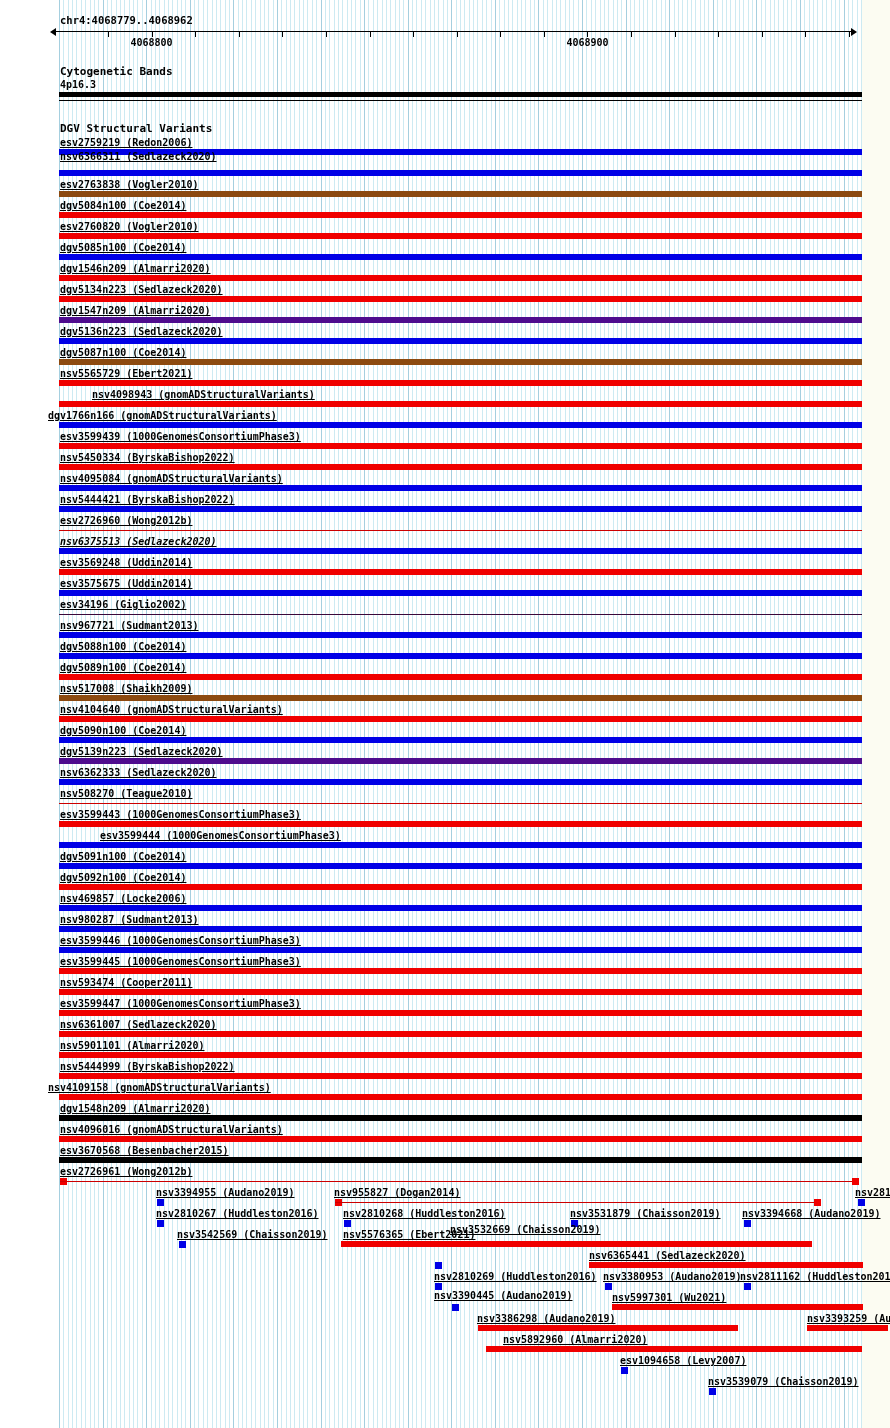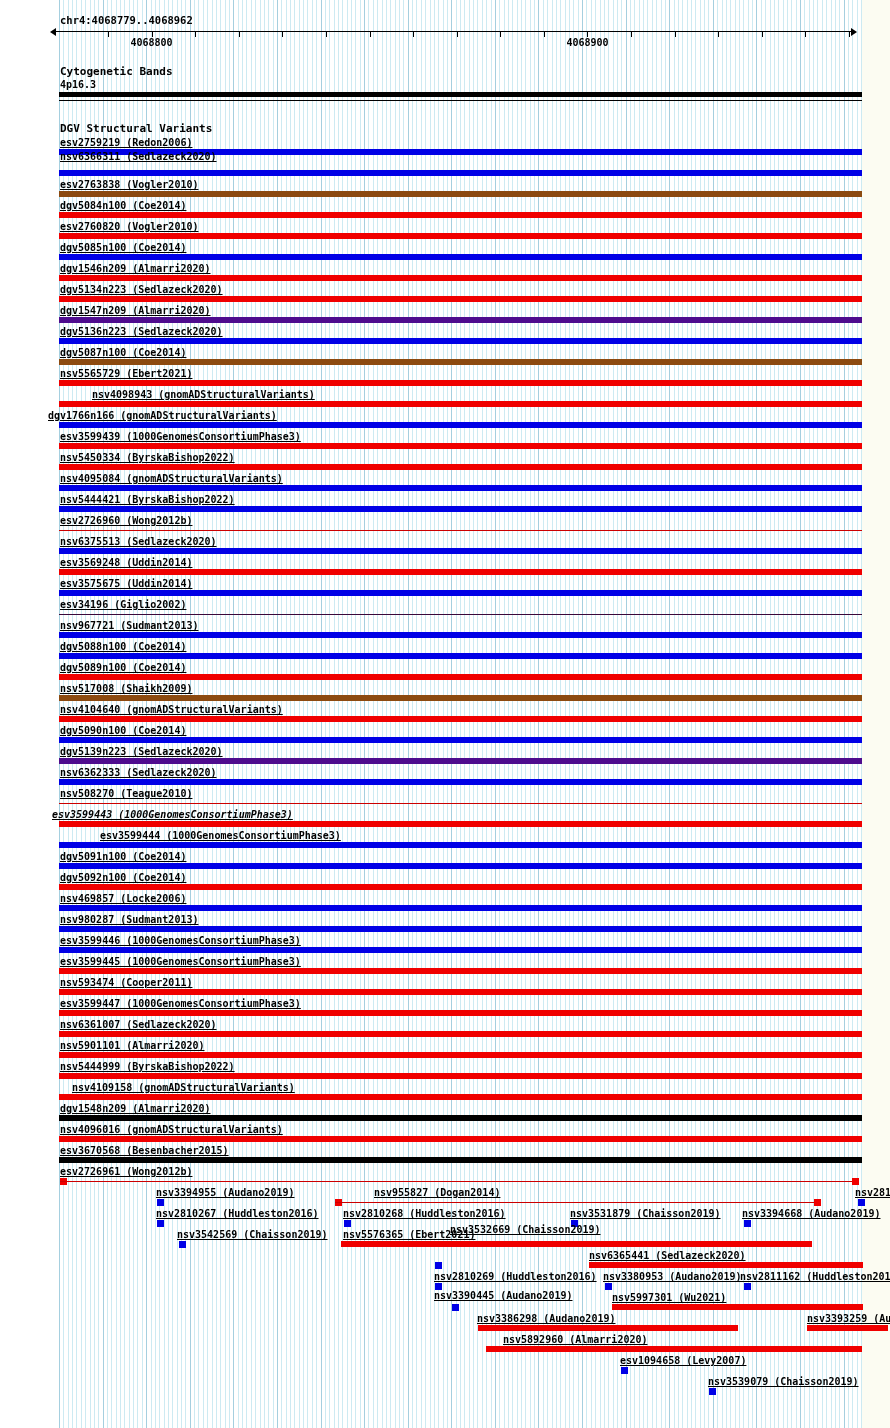--- a/index.html
+++ b/index.html
@@ -104,21 +104,21 @@
       <div class="txt vlabel" style="left: 60px; top: 431px;">esv3599439 (1000GenomesConsortiumPhase3)</div>
       <div class="bar" style="left: 59px; width: 803px; top: 443px; background: rgb(240, 0, 0);"></div>
       <div class="txt vlabel" style="left: 60px; top: 452px;">nsv5450334 (ByrskaBishop2022)</div>
       <div class="bar" style="left: 59px; width: 803px; top: 464px; background: rgb(240, 0, 0);"></div>
       <div class="txt vlabel" style="left: 60px; top: 473px;">nsv4095084 (gnomADStructuralVariants)</div>
       <div class="bar" style="left: 59px; width: 803px; top: 485px; background: rgb(0, 0, 230);"></div>
       <div class="txt vlabel" style="left: 60px; top: 494px;">nsv5444421 (ByrskaBishop2022)</div>
       <div class="bar" style="left: 59px; width: 803px; top: 506px; background: rgb(0, 0, 230);"></div>
       <div class="txt vlabel" style="left: 60px; top: 515px;">esv2726960 (Wong2012b)</div>
       <div class="hline" style="left: 59px; width: 803px; top: 530px; background: rgb(204, 0, 0);"></div>
-      <div class="txt vlabel" style="left: 60px; top: 536px;">nsv6375513 (Sedlazeck2020)</div>
+      <div class="txt vlabel" style="left: 60px; top: 536px; font-style: italic;">nsv6375513 (Sedlazeck2020)</div>
       <div class="bar" style="left: 59px; width: 803px; top: 548px; background: rgb(0, 0, 230);"></div>
       <div class="txt vlabel" style="left: 60px; top: 557px;">esv3569248 (Uddin2014)</div>
       <div class="bar" style="left: 59px; width: 803px; top: 569px; background: rgb(240, 0, 0);"></div>
       <div class="txt vlabel" style="left: 60px; top: 578px;">esv3575675 (Uddin2014)</div>
       <div class="bar" style="left: 59px; width: 803px; top: 590px; background: rgb(0, 0, 230);"></div>
       <div class="txt vlabel" style="left: 60px; top: 599px;">esv34196 (Giglio2002)</div>
       <div class="hline" style="left: 59px; width: 803px; top: 614px; background: rgb(58, 8, 58);"></div>
       <div class="txt vlabel" style="left: 60px; top: 620px;">nsv967721 (Sudmant2013)</div>
       <div class="bar" style="left: 59px; width: 803px; top: 632px; background: rgb(0, 0, 230);"></div>
       <div class="txt vlabel" style="left: 60px; top: 641px;">dgv5088n100 (Coe2014)</div>
@@ -130,21 +130,21 @@
       <div class="txt vlabel" style="left: 60px; top: 704px;">nsv4104640 (gnomADStructuralVariants)</div>
       <div class="bar" style="left: 59px; width: 803px; top: 716px; background: rgb(240, 0, 0);"></div>
       <div class="txt vlabel" style="left: 60px; top: 725px;">dgv5090n100 (Coe2014)</div>
       <div class="bar" style="left: 59px; width: 803px; top: 737px; background: rgb(0, 0, 230);"></div>
       <div class="txt vlabel" style="left: 60px; top: 746px;">dgv5139n223 (Sedlazeck2020)</div>
       <div class="bar" style="left: 59px; width: 803px; top: 758px; background: rgb(78, 12, 142);"></div>
       <div class="txt vlabel" style="left: 60px; top: 767px;">nsv6362333 (Sedlazeck2020)</div>
       <div class="bar" style="left: 59px; width: 803px; top: 779px; background: rgb(0, 0, 230);"></div>
       <div class="txt vlabel" style="left: 60px; top: 788px;">nsv508270 (Teague2010)</div>
       <div class="hline" style="left: 59px; width: 803px; top: 803px; background: rgb(204, 0, 0);"></div>
-      <div class="txt vlabel" style="left: 52px; top: 809px; font-style: italic;">esv3599443 (1000GenomesConsortiumPhase3)</div>
+      <div class="txt vlabel" style="left: 60px; top: 809px;">esv3599443 (1000GenomesConsortiumPhase3)</div>
       <div class="bar" style="left: 59px; width: 803px; top: 821px; background: rgb(240, 0, 0);"></div>
       <div class="txt vlabel" style="left: 60px; top: 830px; margin-left: 40px;">esv3599444 (1000GenomesConsortiumPhase3)</div>
       <div class="bar" style="left: 59px; width: 803px; top: 842px; background: rgb(0, 0, 230);"></div>
       <div class="txt vlabel" style="left: 60px; top: 851px;">dgv5091n100 (Coe2014)</div>
       <div class="bar" style="left: 59px; width: 803px; top: 863px; background: rgb(0, 0, 230);"></div>
       <div class="txt vlabel" style="left: 60px; top: 872px;">dgv5092n100 (Coe2014)</div>
       <div class="bar" style="left: 59px; width: 803px; top: 884px; background: rgb(240, 0, 0);"></div>
       <div class="txt vlabel" style="left: 60px; top: 893px; text-align: right;">nsv469857 (Locke2006)</div>
       <div class="bar" style="left: 59px; width: 803px; top: 905px; background: rgb(0, 0, 230);"></div>
       <div class="txt vlabel" style="left: 60px; top: 914px; text-align: right;">nsv980287 (Sudmant2013)</div>
@@ -156,35 +156,35 @@
       <div class="txt vlabel" style="left: 60px; top: 977px;">nsv593474 (Cooper2011)</div>
       <div class="bar" style="left: 59px; width: 803px; top: 989px; background: rgb(240, 0, 0);"></div>
       <div class="txt vlabel" style="left: 60px; top: 998px;">esv3599447 (1000GenomesConsortiumPhase3)</div>
       <div class="bar" style="left: 59px; width: 803px; top: 1010px; background: rgb(240, 0, 0);"></div>
       <div class="txt vlabel" style="left: 60px; top: 1019px;">nsv6361007 (Sedlazeck2020)</div>
       <div class="bar" style="left: 59px; width: 803px; top: 1031px; background: rgb(240, 0, 0);"></div>
       <div class="txt vlabel" style="left: 60px; top: 1040px;">nsv5901101 (Almarri2020)</div>
       <div class="bar" style="left: 59px; width: 803px; top: 1052px; background: rgb(240, 0, 0);"></div>
       <div class="txt vlabel" style="left: 60px; top: 1061px;">nsv5444999 (ByrskaBishop2022)</div>
       <div class="bar" style="left: 59px; width: 803px; top: 1073px; background: rgb(240, 0, 0);"></div>
-      <div class="txt vlabel" style="left: 72px; top: 1082px;">nsv4109158 (gnomADStructuralVariants)</div>
+      <div class="txt vlabel" style="left: 48px; top: 1082px;">nsv4109158 (gnomADStructuralVariants)</div>
       <div class="bar" style="left: 59px; width: 803px; top: 1094px; background: rgb(240, 0, 0);"></div>
       <div class="txt vlabel" style="left: 60px; top: 1103px;">dgv1548n209 (Almarri2020)</div>
       <div class="bar" style="left: 59px; width: 803px; top: 1115px; background: rgb(0, 0, 0);"></div>
       <div class="txt vlabel" style="left: 60px; top: 1124px;">nsv4096016 (gnomADStructuralVariants)</div>
       <div class="bar" style="left: 59px; width: 803px; top: 1136px; background: rgb(240, 0, 0);"></div>
       <div class="txt vlabel" style="left: 60px; top: 1145px;">esv3670568 (Besenbacher2015)</div>
       <div class="bar" style="left: 59px; width: 803px; top: 1157px; background: rgb(0, 0, 0);"></div>
       <div class="txt vlabel" style="left: 60px; top: 1166px;">esv2726961 (Wong2012b)</div>
       <div class="sq" style="left: 60px; top: 1178px; background: rgb(240, 0, 0);"></div>
       <div class="hline" style="left: 60px; width: 798px; top: 1181px; background: rgb(204, 0, 0);"></div>
       <div class="sq" style="left: 852px; top: 1178px; background: rgb(240, 0, 0);"></div>
       <div class="txt vlabel" style="left: 156px; top: 1187px;">nsv3394955 (Audano2019)</div>
       <div class="sq" style="left: 157px; top: 1199px; background: rgb(0, 0, 230);"></div>
-      <div class="txt vlabel" style="left: 334px; top: 1187px; padding-left: 40px;">nsv955827 (Dogan2014)</div>
+      <div class="txt vlabel" style="left: 334px; top: 1187px;">nsv955827 (Dogan2014)</div>
       <div class="sq" style="left: 335px; top: 1199px; background: rgb(240, 0, 0);"></div>
       <div class="hline" style="left: 335px; width: 485px; top: 1202px; background: rgb(204, 0, 0);"></div>
       <div class="sq" style="left: 814px; top: 1199px; background: rgb(240, 0, 0);"></div>
       <div class="txt vlabel" style="left: 855px; top: 1187px;">nsv281</div>
       <div class="sq" style="left: 858px; top: 1199px; background: rgb(0, 0, 230);"></div>
       <div class="txt vlabel" style="left: 156px; top: 1208px;">nsv2810267 (Huddleston2016)</div>
       <div class="sq" style="left: 157px; top: 1220px; background: rgb(0, 0, 230);"></div>
       <div class="txt vlabel" style="left: 343px; top: 1208px;">nsv2810268 (Huddleston2016)</div>
       <div class="sq" style="left: 344px; top: 1220px; background: rgb(0, 0, 230);"></div>
       <div class="txt vlabel" style="left: 570px; top: 1208px;">nsv3531879 (Chaisson2019)</div>

